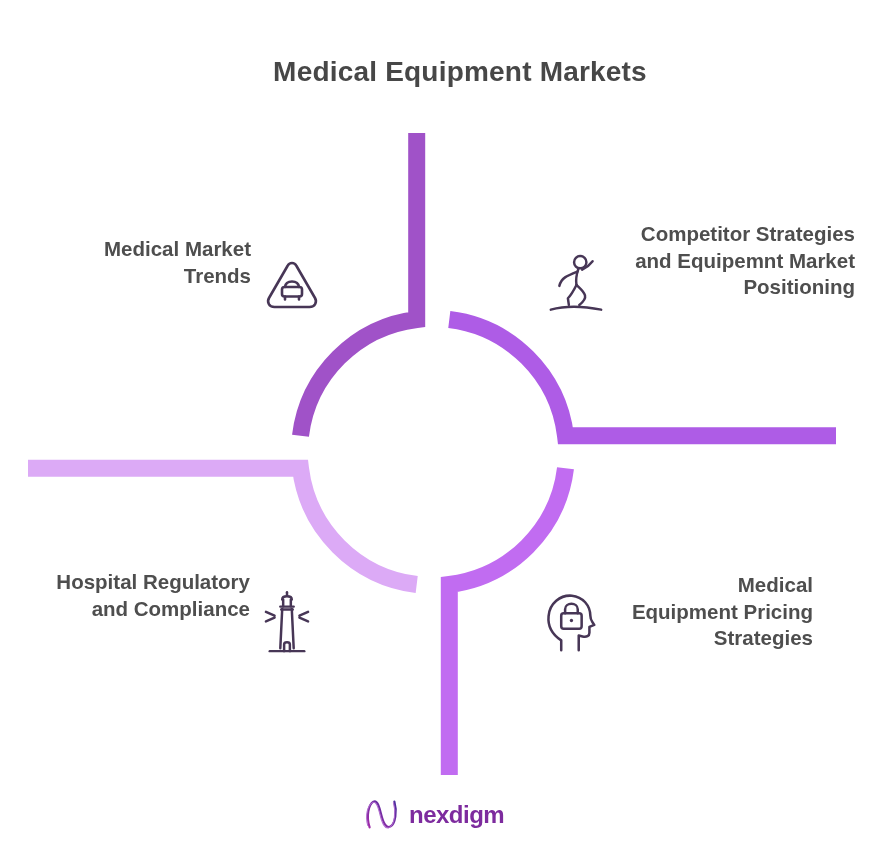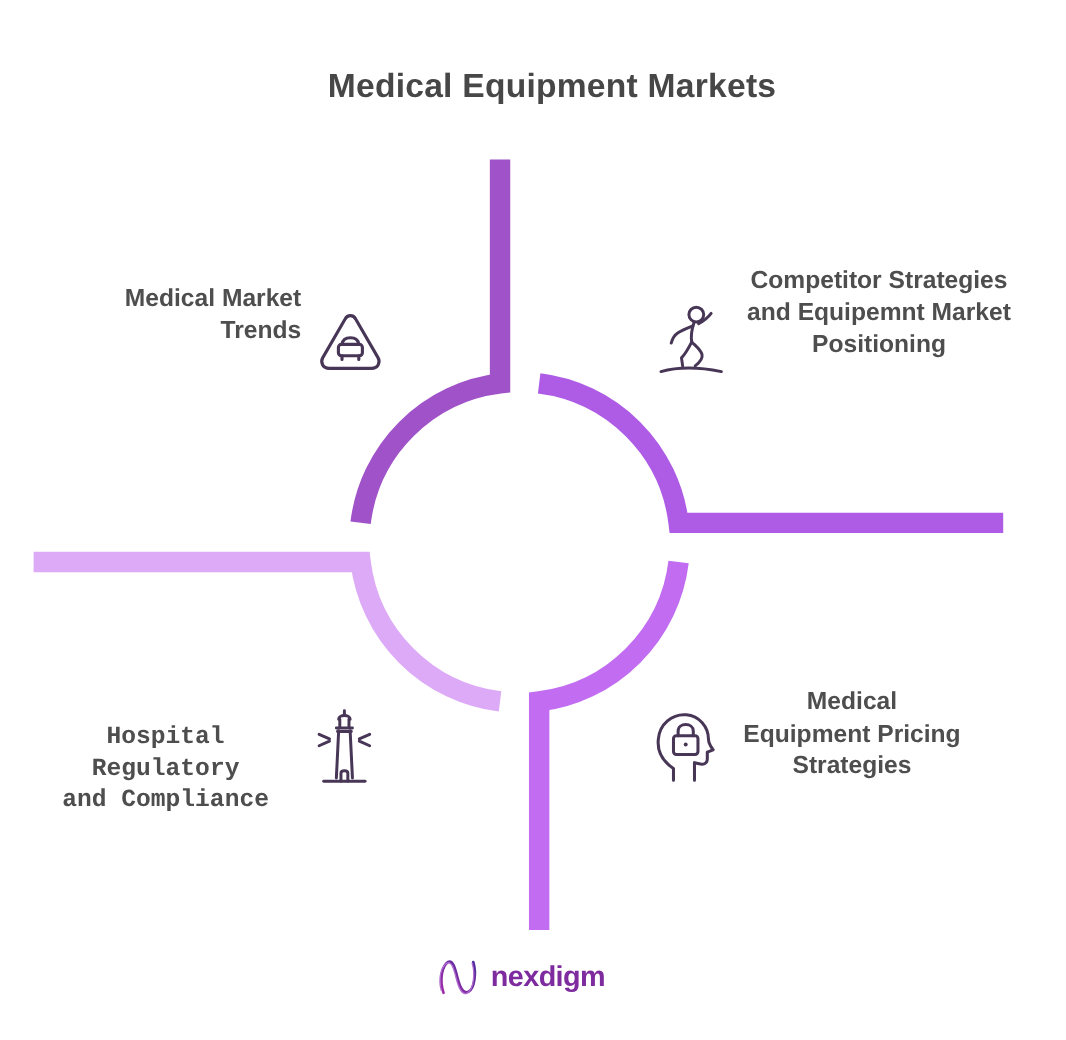--- a/index.html
+++ b/index.html
@@ -6,21 +6,21 @@
   #page{position:relative;width:888px;height:867px;background:#ffffff;overflow:hidden;
         font-family:"Liberation Sans", sans-serif;border-radius:12px;}
   #title{position:absolute;top:56px;left:0;width:888px;text-align:center;
          transform:translateX(16px);
          font-size:28px;font-weight:700;color:var(--title-text);letter-spacing:0.2px;}
   .pinwheel{position:absolute;left:0;top:0;}
   .pinwheel path{fill:none;stroke-width:17;stroke-linecap:butt;}
   .q-label{position:absolute;font-size:20.5px;font-weight:700;line-height:26.5px;
            color:var(--label-text);white-space:pre-line;}
   .q-label.right{text-align:right;}
-  .q-label.center{text-align:center;}
+  .q-label.center{text-align:right;}
   .q-icon{position:absolute;}
   .q-icon svg{display:block;width:100%;height:100%;}
   .q-icon path,.q-icon circle,.q-icon rect{fill:none;stroke:var(--icon-stroke);
            stroke-width:2.6;stroke-linecap:round;stroke-linejoin:round;}
   .q-icon .fill-dot{fill:var(--icon-stroke);stroke:none;}
   #logo{position:absolute;left:362px;top:795px;display:flex;align-items:center;gap:7px;justify-content:flex-end;}
   #logo-mark{width:40px;height:40px;}
   #logo-mark path{fill:none;stroke-linecap:round;}
   #logo-text{font-size:24px;font-weight:700;color:var(--logo-text);letter-spacing:-0.5px;}
 </style>
@@ -57,21 +57,21 @@
       <circle cx="35" cy="13" r="6.5"></circle>
       <path d="M37,21 C41,19 45,16 48,12"></path>
       <path d="M33,20 C31,26 30,31 31,37"></path>
       <path d="M32,23 C27,25 22,27 19,29 C16,31 14,34 13,38"></path>
       <path d="M31,37 C28,43 25,48 22,51 L23,58"></path>
       <path d="M31,37 C35,41 39,44 40,48 C41,52 38,55 34,58"></path>
       <path d="M4,63 C22,58 42,60 57,63"></path>
     </svg>
   </div>
 
-  <div class="q-label center" style="top:602px;left:26px;width:224px;font-family:Liberation Mono, monospace;">Hospital Regulatory
+  <div class="q-label center" style="top:569px;left:26px;width:224px;">Hospital Regulatory
 and Compliance</div>
   <div class="q-icon" style="left:260px;top:587px;width:54px;height:67px;">
     <svg viewBox="0 0 56 70" style="stroke-width:2.3">
       <path d="M10,67 L46,67"></path>
       <path d="M23,23 L21,64 M33,23 L35,64"></path>
       <path d="M21,20.5 L35,20.5 M22,23.5 L34,23.5"></path>
       <path d="M24,13 L24,20 M32,13 L32,20"></path>
       <path d="M23,13 C23,8.5 33,8.5 33,13"></path>
       <path d="M28,8.5 L28,5.5"></path>
       <path d="M25,67 L25,60 C25,57 31,57 31,60 L31,67"></path>

